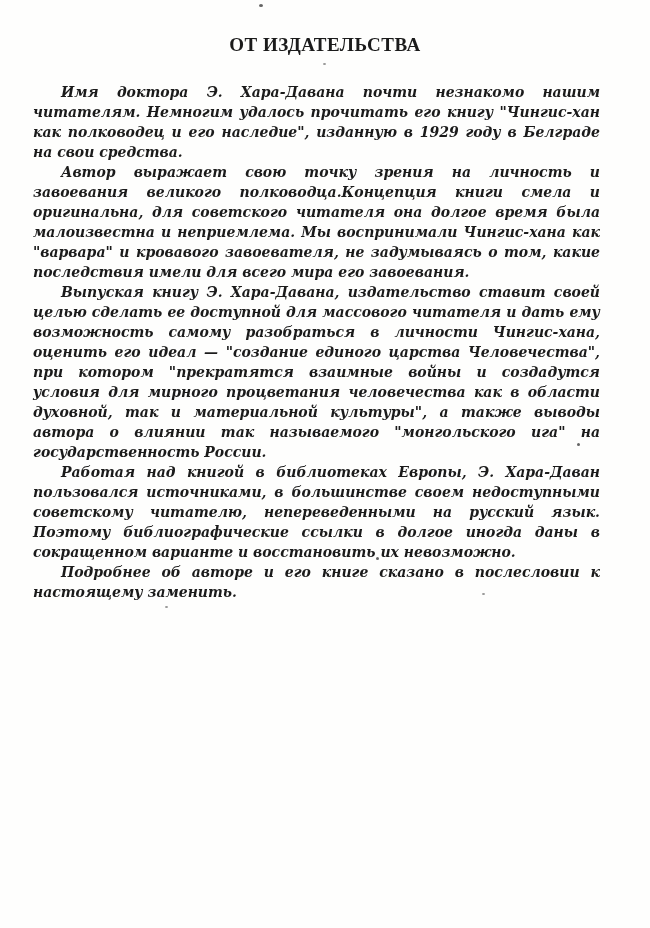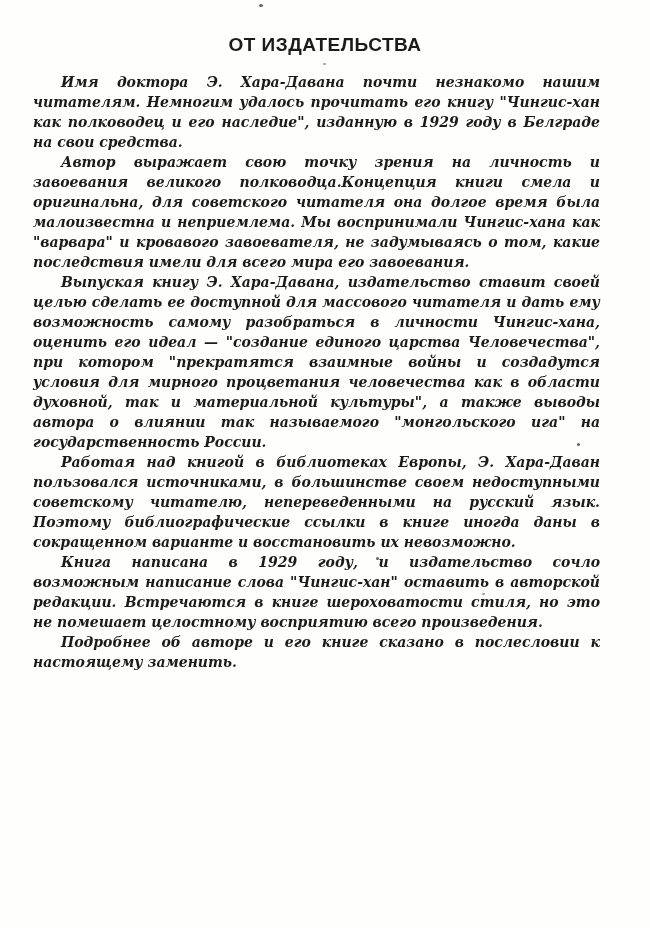--- a/index.html
+++ b/index.html
@@ -13,30 +13,30 @@
     width:650px; height:928px;
     background:var(--paper, #fefefd);
     color:var(--ink, #1b1b1b);
     overflow:hidden;
   }
   .title {
     position:absolute;
     top:34px; left:0; width:650px;
     margin:0;
     text-align:center;
-    font-family:Liberation Sans, sans-serif;
+    font-family:Liberation Serif, serif;
     font-style:normal;
     font-weight:700;
     font-size:19px;
     letter-spacing:0.5px;
     color:var(--ink, #151515);
   }
   .text-block {
     position:absolute;
-    top:72px; left:33px; width:567px;
+    top:82px; left:33px; width:567px;
     font-family:"DejaVu Serif", serif;
     font-style:italic;
     font-weight:700;
     font-size:14px;
     line-height:20px;
     text-align:justify;
     color:var(--ink, #1b1b1b);
   }
   .para {
     margin:0;
@@ -66,18 +66,17 @@
   <span class="speck s4"></span>
   <span class="speck s5"></span>
   <span class="speck s6"></span>
 
   <h1 class="title">ОТ ИЗДАТЕЛЬСТВА</h1>
 
   <main class="text-block">
     <p class="para">Имя доктора Э. Хара-Давана почти незнакомо нашим читателям. Немногим удалось прочитать его книгу "Чингис-хан как полководец и его наследие", изданную в 1929 году в Белграде на свои средства.</p>
     <p class="para">Автор выражает свою точку зрения на личность и завоевания великого полководца.Концепция книги смела и оригинальна, для советского читателя она долгое время была малоизвестна и неприемлема. Мы воспринимали Чингис-хана как "варвара" и кровавого завоевателя, не задумываясь о том, какие последствия имели для всего мира его завоевания.</p>
     <p class="para">Выпуская книгу Э. Хара-Давана, издательство ставит своей целью сделать ее доступной для массового читателя и дать ему возможность самому разобраться в личности Чингис-хана, оценить его идеал — "создание единого царства Человечества", при котором "прекратятся взаимные войны и создадутся условия для мирного процветания человечества как в области духовной, так и материальной культуры", а также выводы автора о влиянии так называемого "монгольского ига" на государственность России.</p>
-    <p class="para">Работая над книгой в библиотеках Европы, Э. Хара-Даван пользовался источниками, в большинстве своем недоступными советскому читателю, непереведенными на русский язык. Поэтому библиографические ссылки в книге иногда даны в сокращенном варианте и восстановить их невозможно.</p>
-    <p class="para">Книга написана в 1929 году, и издательство сочло возможным написание слова "Чингис-хан" оставить в авторской редакции. Встречаются в книге шероховатости стиля, но это не помешает целостному восприятию всего произведения.</p>
+    <p class="para">Работая над книгой в библиотеках Европы, Э. Хара-Даван пользовался источниками, в большинстве своем недоступными советскому читателю, непереведенными на русский язык. Поэтому библиографические ссылки в долгое иногда даны в сокращенном варианте и восстановить их невозможно.</p>
     <p class="para">Подробнее об авторе и его книге сказано в послесловии к настоящему заменить.</p>
   </main>
 
 </div>
 
 </body></html>

